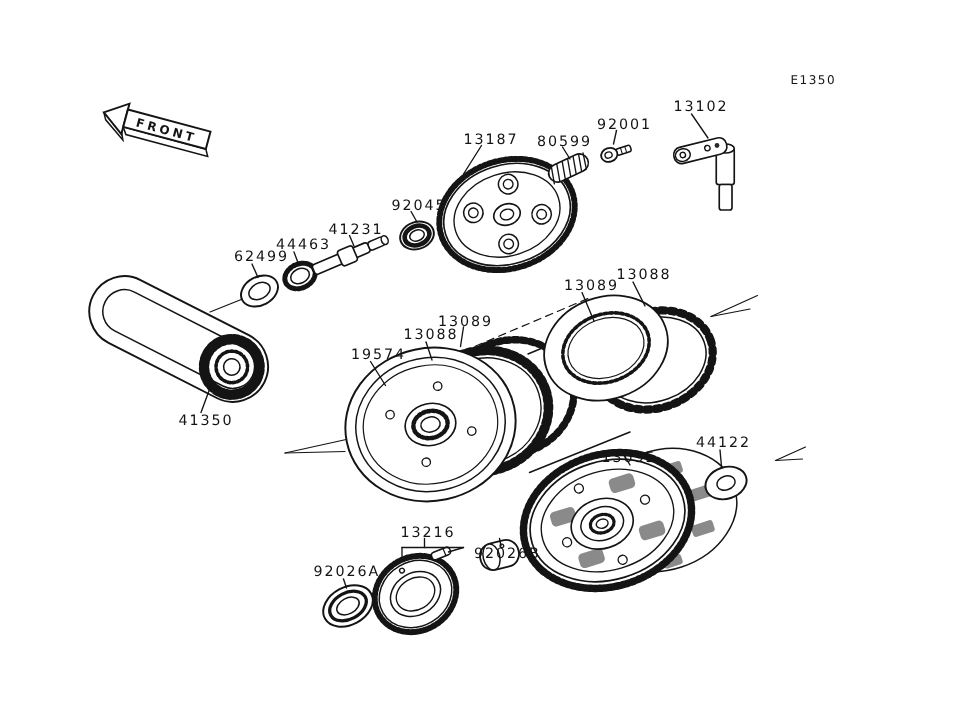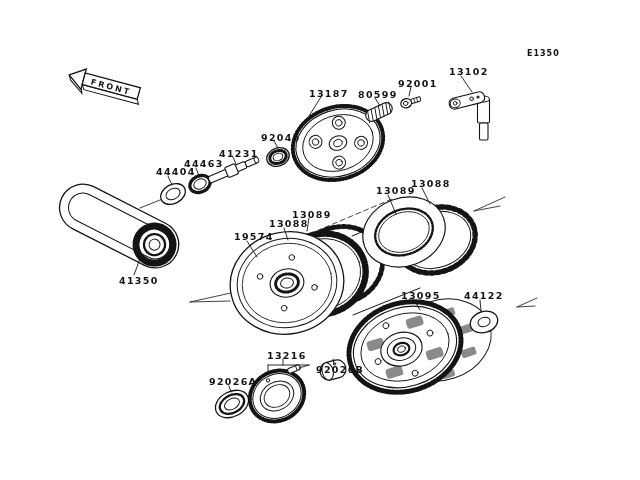--- a/index.html
+++ b/index.html
@@ -1,21 +1,21 @@
 <!DOCTYPE html>
 <html><head>
 <meta charset="utf-8">
 <style>
   html,body{margin:0;padding:0;background:#fff;}
   #canvas{position:relative;width:640px;height:480px;background:#ffffff;overflow:hidden;
           font-family:"DejaVu Sans",sans-serif;}
   #art{position:absolute;left:0;top:0;}
-  .plabel{position:absolute;font-weight:bold;font-size:9.5px;letter-spacing:1.3px;
+  .plabel{position:absolute;font-weight:normal;font-size:9.5px;letter-spacing:1.3px;
           color:#141414;white-space:nowrap;line-height:1;}
-  .sheet{position:absolute;font-weight:bold;font-size:8px;letter-spacing:1px;
+  .sheet{position:absolute;font-weight:normal;font-size:8px;letter-spacing:1px;
          color:#141414;white-space:nowrap;line-height:1;}
   svg line, svg ellipse, svg circle, svg rect, svg polygon, svg path, svg polyline{
     stroke:#141414; fill:none; stroke-linecap:round;}
   .w{fill:#ffffff;}
   .g7{fill:#8a8a8a;stroke:none;}
   .dk{fill:#2a2a2a;stroke:none;}
 </style>
 </head>
 <body>
 
@@ -246,26 +246,26 @@
 
   <div class="sheet" style="left:527px;top:50px">E1350</div>
 
   <div class="plabel" style="left:309px;top:89px">13187</div>
   <div class="plabel" style="left:358px;top:90px">80599</div>
   <div class="plabel" style="left:398px;top:79px">92001</div>
   <div class="plabel" style="left:449px;top:67px">13102</div>
   <div class="plabel" style="left:261px;top:133px">92045</div>
   <div class="plabel" style="left:219px;top:149px">41231</div>
   <div class="plabel" style="left:184px;top:159px">44463</div>
-  <div class="plabel" style="left:156px;top:167px">44404</div>
+  <div class="plabel" style="left:156px;top:167px">62499</div>
   <div class="plabel" style="left:376px;top:186px">13089</div>
   <div class="plabel" style="left:411px;top:179px">13088</div>
   <div class="plabel" style="left:292px;top:210px">13089</div>
   <div class="plabel" style="left:269px;top:219px">13088</div>
   <div class="plabel" style="left:234px;top:232px">19574</div>
   <div class="plabel" style="left:119px;top:276px">41350</div>
-  <div class="plabel" style="left:401px;top:291px">13095</div>
+  <div class="plabel" style="left:401px;top:301px">13095</div>
   <div class="plabel" style="left:464px;top:291px">44122</div>
   <div class="plabel" style="left:267px;top:351px">13216</div>
   <div class="plabel" style="left:316px;top:365px">92026B</div>
   <div class="plabel" style="left:209px;top:377px">92026A</div>
 
 </div>
 
 </body></html>

